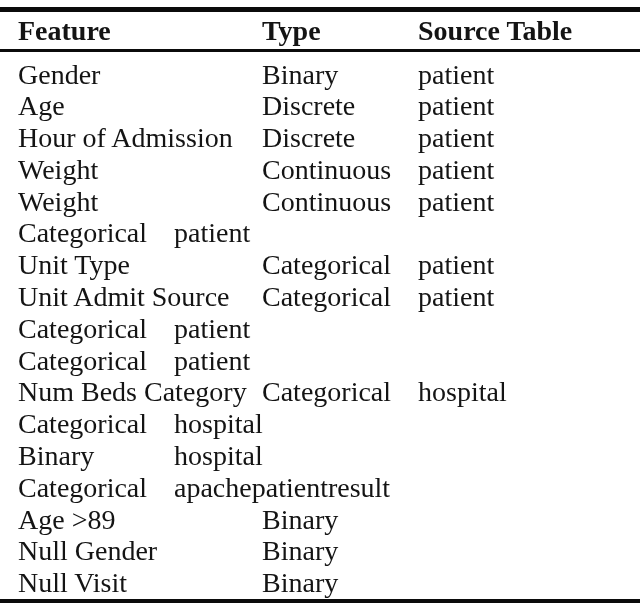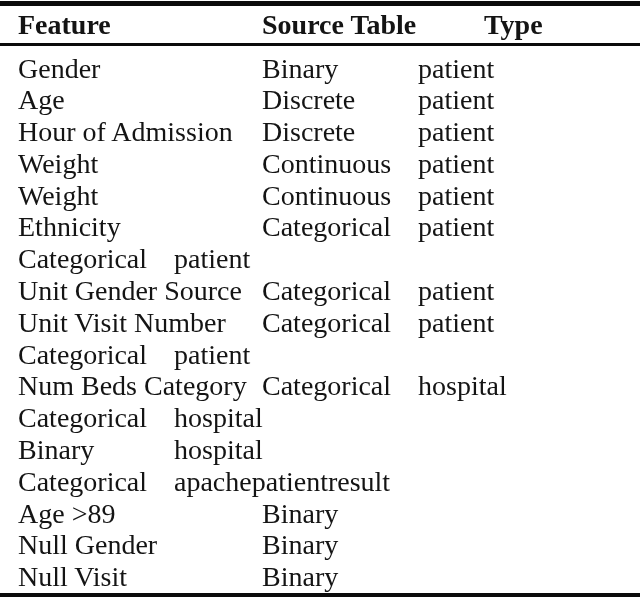--- a/index.html
+++ b/index.html
@@ -11,21 +11,21 @@
     height: 604px;
     background: var(--bg, #ffffff);
     color: var(--text, #141414);
     font-family: "Liberation Serif", "DejaVu Serif", serif;
     overflow: hidden;
   }
   .paper-table {
     width: 640px;
     height: 440px;
     box-sizing: border-box;
-    padding-top: 1px; 
+    padding-top: 7px; 
   }
   .rule {
     width: 640px;
     background: var(--rule, #0b0b0b);
   }
   .rule-top    { height: 5px; }
   .rule-mid    { height: 2.5px; }
   .rule-bottom { height: 4px; }
   .tr {
     display: flex;
@@ -60,22 +60,22 @@
 </head>
 <body>
 
 <div class="paper-table">
 
   <div class="rule rule-top"></div>
 
   <div class="thead">
     <div class="tr">
       <div class="th col-feature">Feature</div>
+      <div class="th col-type">Type</div>
       <div class="th col-source">Source Table</div>
-      <div class="th col-type">Type</div>
     </div>
   </div>
 
   <div class="rule rule-mid"></div>
 
   <div class="tbody">
   <div class="tr">
     <div class="td col-feature">Gender</div>
     <div class="td col-type">Binary</div>
     <div class="td col-source">patient</div>
@@ -99,38 +99,37 @@
     <div class="td col-source">patient</div>
   </div>
 
   <div class="tr">
     <div class="td col-feature">Weight</div>
     <div class="td col-type">Continuous</div>
     <div class="td col-source">patient</div>
   </div>
 
   <div class="tr">
-    <div class="td col-feature">Ethnicity</div>
     <div class="td col-type">Categorical</div>
     <div class="td col-source">patient</div>
   </div>
 
   <div class="tr">
+    <div class="td col-feature">Unit Type</div>
     <div class="td col-type">Categorical</div>
     <div class="td col-source">patient</div>
   </div>
 
   <div class="tr">
-    <div class="td col-feature">Unit Gender Source</div>
+    <div class="td col-feature">Unit Admit Source</div>
     <div class="td col-type">Categorical</div>
     <div class="td col-source">patient</div>
   </div>
 
   <div class="tr">
-    <div class="td col-feature">Unit Visit Number</div>
     <div class="td col-type">Categorical</div>
     <div class="td col-source">patient</div>
   </div>
 
   <div class="tr">
     <div class="td col-type">Categorical</div>
     <div class="td col-source">patient</div>
   </div>
 
   <div class="tr">

